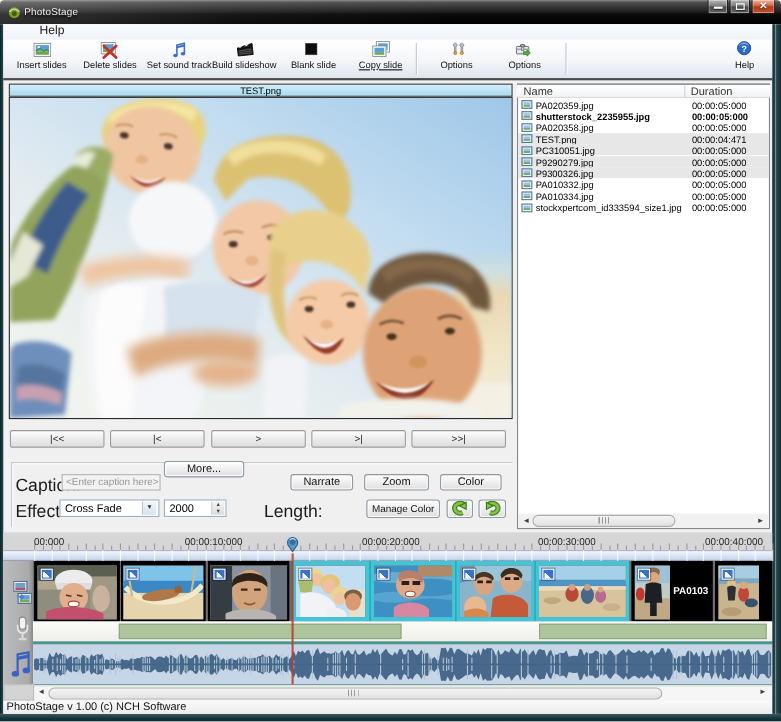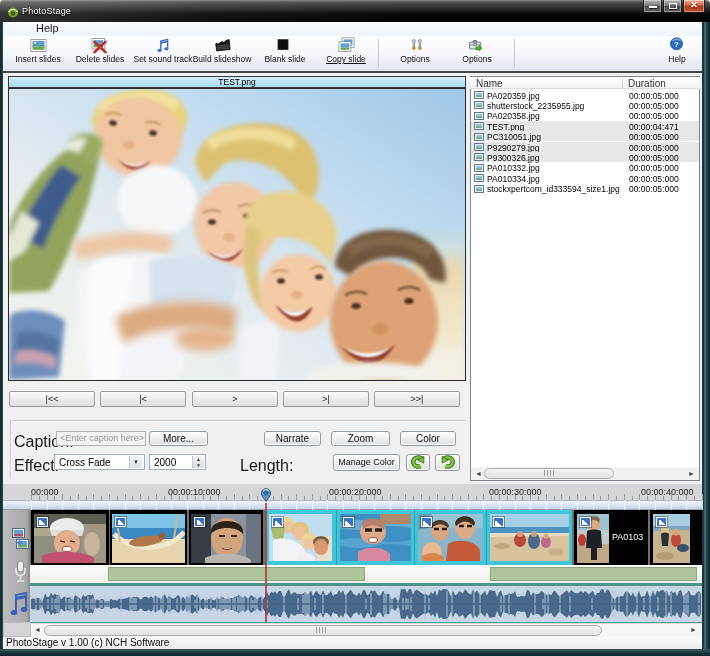--- a/index.html
+++ b/index.html
@@ -49,21 +49,21 @@
 #ruler{left:3px;top:484px;width:699px;height:26px;background:#d6d6d6;}
 #tickband{left:3px;top:500px;width:699px;height:10px;background:linear-gradient(180deg,#f2f6fc,#c6d5ec);border-top:1px solid #aab4c4;border-bottom:1px solid #98a2b2;}
 .rlabel{position:absolute;top:487px;font-size:9px;color:#222;}
 #gutter{left:3px;top:510px;width:27px;height:112px;background:linear-gradient(90deg,#bcbcbc,#aaaaaa 85%,#8a8a8a);}
 #thumbs{left:30px;top:510px;width:672px;height:55px;background:#6f6f6f;overflow:hidden;}
 .cell{position:absolute;top:0;height:55px;background:#000;}
 .cell.sel{background:#3fc6d8;}
 .cphoto{position:absolute;overflow:hidden;background:#888;}
 .eicon{position:absolute;width:11px;height:10px;background:#3a72c8;border:1px solid #fff;box-shadow:0 0 0 1px rgba(0,0,0,0.35);}
 .eicon:after{content:"";position:absolute;left:1.5px;top:2.5px;width:6px;height:5px;background:linear-gradient(45deg,#fff 55%,#3a72c8 56%);}
-.cname{position:absolute;color:#fff;font-size:9px;font-weight:normal;top:22px;}
+.cname{position:absolute;color:#fff;font-size:9px;font-weight:bold;top:22px;}
 #narr{left:30px;top:565px;width:672px;height:18px;background:linear-gradient(180deg,#fbfbf9,#eef0ea);}
 .gseg{position:absolute;top:1.5px;height:14px;background:#adc49d;border:1px solid #8fa781;}
 #tealline{left:30px;top:583px;width:672px;height:3px;background:#4f938a;}
 #wave{left:30px;top:586px;width:672px;height:37px;background:#c6d6e6;}
 #bscroll{left:31px;top:623px;width:671px;height:14px;background:#f6f6f6;border-top:1px solid #dcdcdc;}
 #lscroll{left:471px;top:467px;width:228px;height:13px;background:#f1f1f1;}
 .sthumb{position:absolute;background:linear-gradient(180deg,#f4f4f4,#e2e2e2);border:1px solid #adadad;border-radius:6px;}
 .grip{position:absolute;top:3px;width:10px;height:7px;background:repeating-linear-gradient(90deg,#9a9a9a 0,#9a9a9a 1px,transparent 1px,transparent 3px);}
 .sarr{position:absolute;font-size:7px;color:#404040;line-height:12px;}
 #gutbox{left:3px;top:622px;width:28px;height:15px;background:#d4d4d4;border:1px solid #bcbcbc;}
@@ -251,21 +251,21 @@
       <path d="M300 282 C330 270 400 270 430 284 L432 291 L298 291 Z" fill="#f2f2ec" filter="url(#b3)"></path>
     </svg></div>
 <div class="abs tbtn" style="left:9px;width:86px;">|&lt;&lt;</div>
 <div class="abs tbtn" style="left:100px;width:86px;">|&lt;</div>
 <div class="abs tbtn" style="left:192px;width:86px;">&gt;</div>
 <div class="abs tbtn" style="left:283px;width:86px;">&gt;|</div>
 <div class="abs tbtn" style="left:374px;width:86px;">&gt;&gt;|</div>
 <div class="abs" style="left:10px;top:420px;width:456px;height:59px;border-top:1px solid #c9c9c9;border-left:1px solid #c9c9c9;box-shadow:inset 1px 1px 0 #fdfdfd;"></div>
 <div class="abs lbl" style="left:14px;top:433px;">Caption:</div>
 <div class="abs field" style="left:56px;top:431px;width:90px;height:15px;font-size:9px;color:#979797;line-height:13px;padding-left:3px;white-space:nowrap;overflow:hidden;">&lt;Enter caption here&gt;</div>
-<div class="abs btn" style="left:149px;top:431px;width:59px;height:15px;line-height:13px;text-align:center;">More...</div>
+<div class="abs btn" style="left:149px;top:419px;width:73px;height:15px;line-height:13px;text-align:center;">More...</div>
 <div class="abs btn" style="left:264px;top:431px;width:57px;height:15px;line-height:13px;">Narrate</div>
 <div class="abs btn" style="left:331px;top:431px;width:59px;height:15px;line-height:13px;">Zoom</div>
 <div class="abs btn" style="left:400px;top:431px;width:56px;height:15px;line-height:13px;">Color</div>
 <div class="abs lbl" style="left:14px;top:457px;">Effect:</div>
 <div class="abs spin" style="left:54px;top:454px;width:91px;height:16px;">
     <span style="position:absolute;left:4px;top:2px;">Cross Fade</span>
     <span style="position:absolute;right:2px;top:1px;bottom:1px;width:13px;background:linear-gradient(180deg,#f2f6fa,#d8e2ec);border-left:1px solid #b8c4d0;font-size:6px;color:#333;text-align:center;line-height:13px;">▼</span>
   </div>
 <div class="abs spin" style="left:149px;top:454px;width:57px;height:16px;">
     <span style="position:absolute;left:4px;top:2px;">2000</span>
@@ -295,21 +295,21 @@
 <div class="abs" id="listhdr">
     <span style="position:absolute;left:6px;top:1px;">Name</span>
     <span style="position:absolute;left:158px;top:1px;">Duration</span>
     <span style="position:absolute;left:152px;top:1px;width:1px;height:11px;background:#d0d2d6;"></span>
   </div>
 <div class="abs lrow" style="top:89.5px;">
     <span class="ficon"></span>
     <span class="nm">PA020359.jpg</span>
     <span class="du">00:00:05:000</span>
   </div>
-<div class="abs lrow" style="top:99.9px;">
+<div class="abs lrow" style="top:99.9px;font-weight:bold;">
     <span class="ficon"></span>
     <span class="nm">shutterstock_2235955.jpg</span>
     <span class="du">00:00:05:000</span>
   </div>
 <div class="abs lrow" style="top:110.3px;">
     <span class="ficon"></span>
     <span class="nm">PA020358.jpg</span>
     <span class="du">00:00:05:000</span>
   </div>
 <div class="abs lrow" style="top:120.7px;background:#e7e7e7;">

